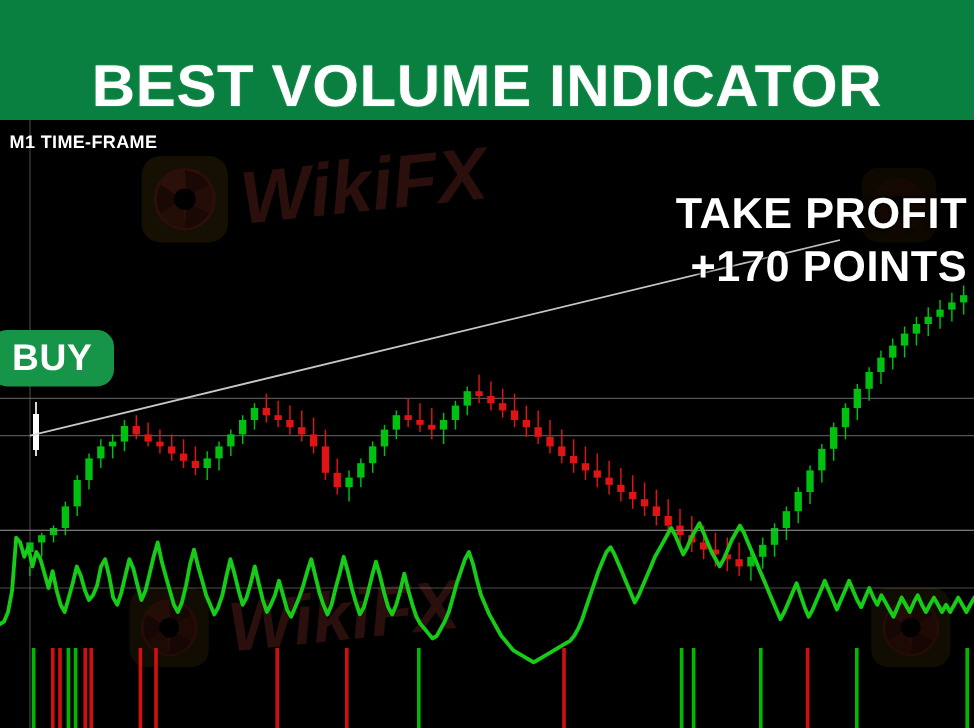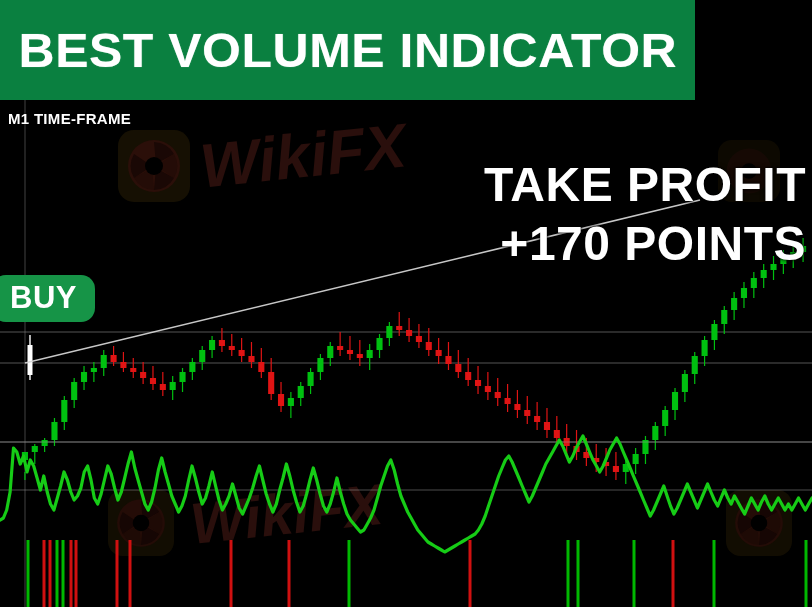--- a/index.html
+++ b/index.html
@@ -1,23 +1,23 @@
 <!DOCTYPE html>
 <html><head>
 <meta charset="utf-8">
 <style>
   html,body{margin:0;padding:0;background:#000;}
   body{width:812px;height:607px;overflow:hidden;font-family:"Liberation Sans",sans-serif;}
   #root{position:relative;width:812px;height:607px;background:#000;overflow:hidden;}
 
   
   .banner{
-    position:absolute;left:0;top:0;width:695px;height:100px;
+    position:absolute;left:0;top:0;width:812px;height:100px;
     background:#0a8040;
-    display:flex;align-items:center;justify-content:center;
+    display:flex;align-items:flex-end;justify-content:center;
     box-sizing:border-box;
   }
   .banner-title{
     color:#ffffff;
     font-family:"Liberation Sans",sans-serif;
     font-weight:700;
     font-size:49px;
     letter-spacing:0.5px;
     transform:scaleX(1.02);
     white-space:nowrap;
@@ -61,21 +61,21 @@
     color:#ffffff;font-weight:700;font-size:31px;
     letter-spacing:0.5px;
     font-family:"Liberation Sans",sans-serif;
     line-height:1;
   }
   .tp-block{
     position:absolute;right:6px;top:56px;
     text-align:right;
   }
   .tp-line{
-    color:#ffffff;font-weight:700;font-size:48px;
+    color:#ffffff;font-weight:700;font-size:36px;
     letter-spacing:0.5px;
     line-height:1.22;
     font-family:"Liberation Sans",sans-serif;
     white-space:nowrap;
     text-shadow:0 0 5px rgba(0,0,0,0.85), 0 0 2px rgba(0,0,0,0.9);
   }
 </style>
 </head>
 <body>
 

